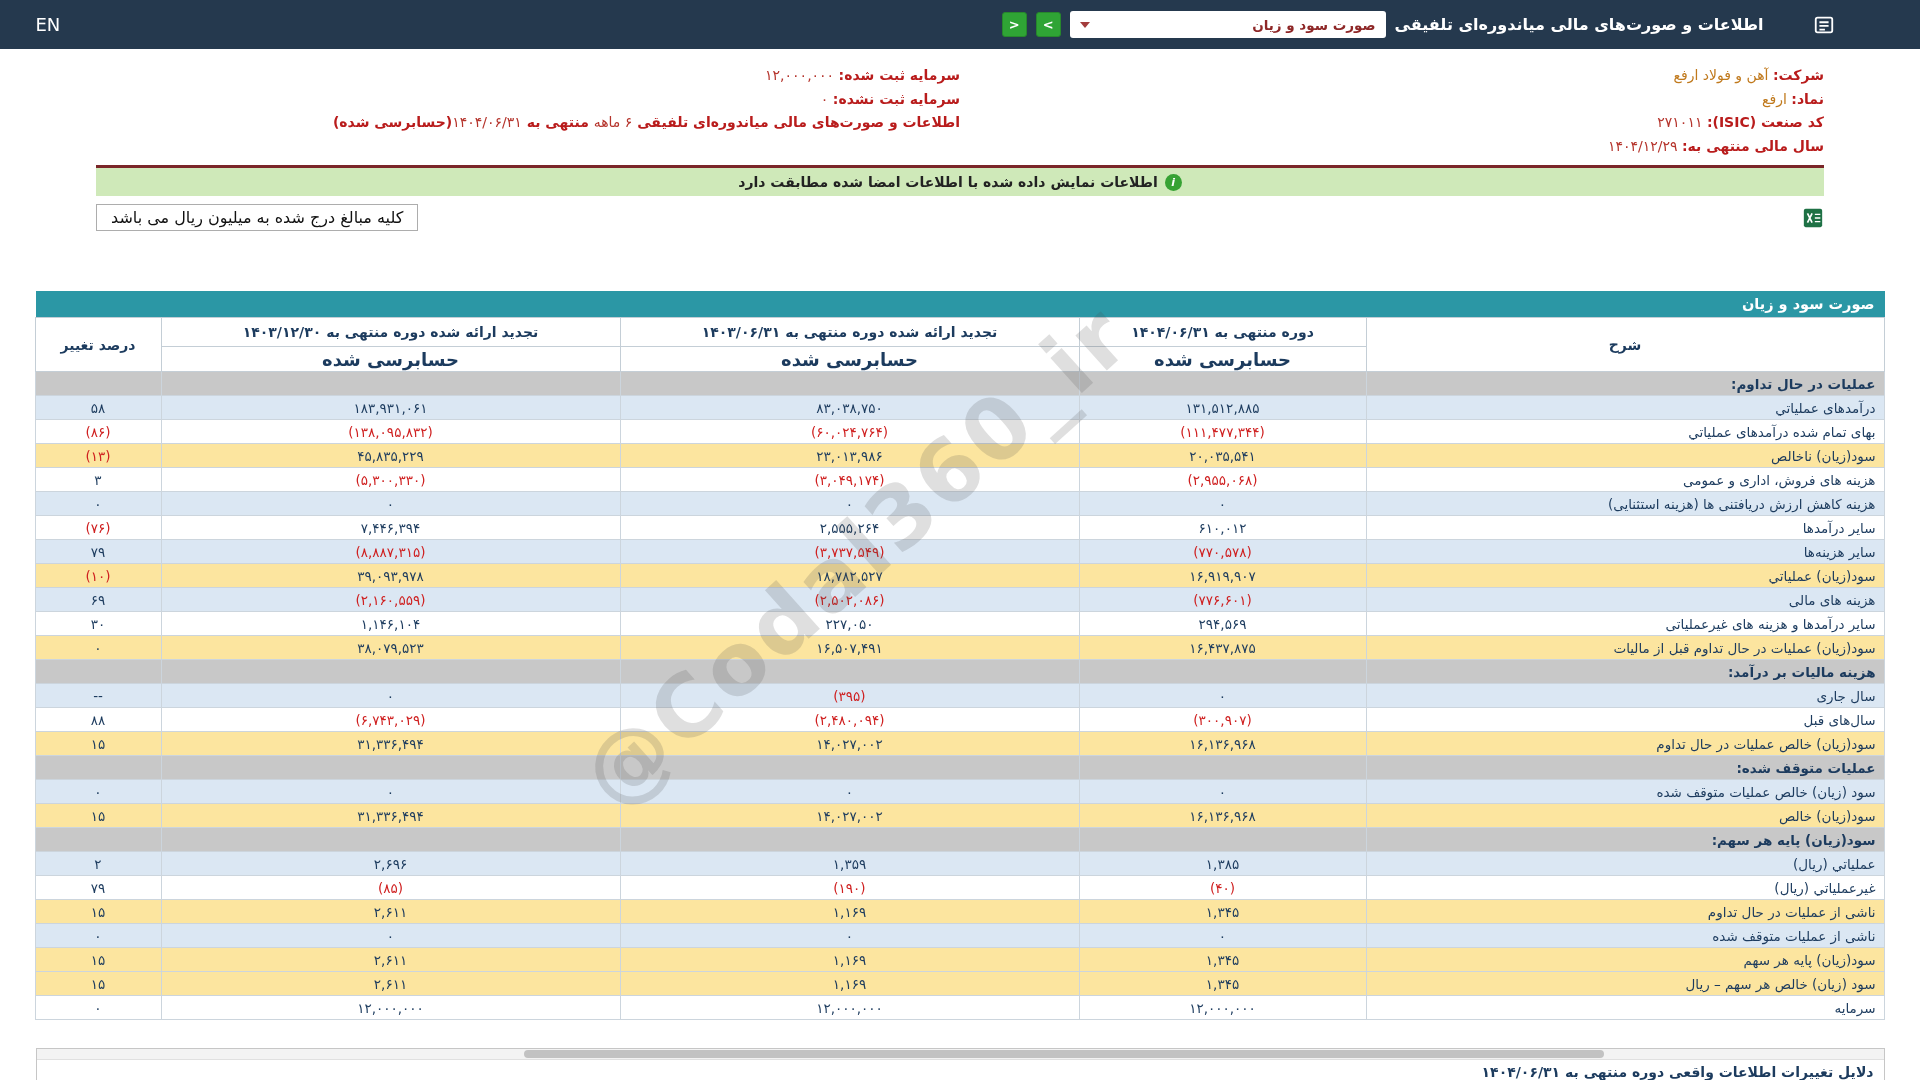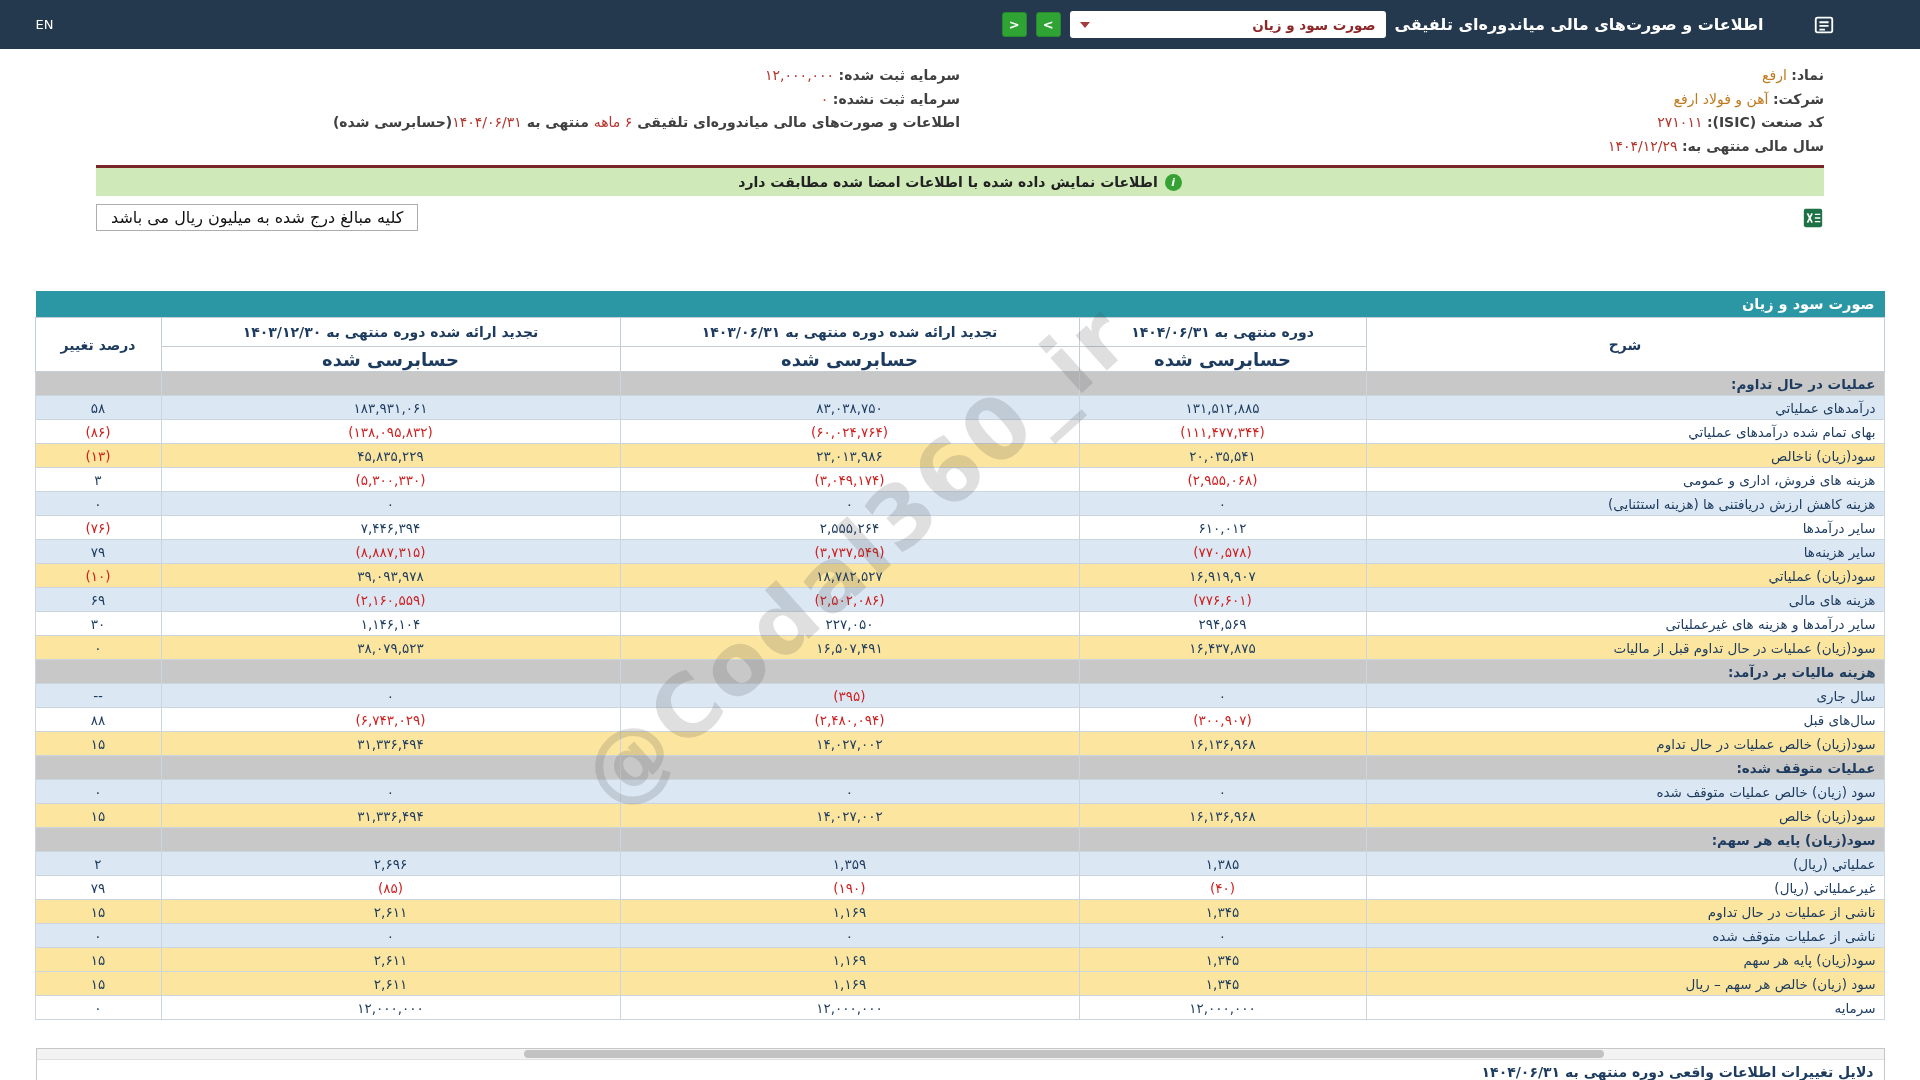--- a/index.html
+++ b/index.html
@@ -21,27 +21,27 @@
     padding:0 10px; cursor:pointer;
   }
   .select-val { color:#8e2727; font-size:13.5px; font-weight:600; }
   .caret { width:0; height:0; border-left:5px solid transparent; border-right:5px solid transparent; border-top:6px solid #a33c3c; }
   .navbtn {
     width:25px; height:25px; background:#2fa435; border:1px solid #27872c; border-radius:3px;
     color:#fff; font-weight:bold; font-size:13px; display:flex; align-items:center; justify-content:center;
     padding:0; cursor:pointer; font-family:inherit;
   }
   .spacer { flex:1; }
-  .lang { color:#fff; font-size:13px; cursor:pointer; text-decoration:none; }
+  .lang { color:#fff; font-size:18px; cursor:pointer; text-decoration:none; }
 
   
   .company { width:1728px; margin:15px auto 0; display:flex; font-size:14px; }
   .info-col { width:50%; }
   .info-row { line-height:23.5px; text-align:right; color:#222; white-space:nowrap; }
-  .lbl { font-weight:bold; color:#404040; }
+  .lbl { font-weight:bold; color:#b91c1c; }
   .v-orange { color:#c0791c; }
   .v-red { color:#b5342c; }
 
   .sep { width:1728px; margin:7px auto 0; height:0; border-top:3px solid #7a2629; }
   .banner {
     width:1728px; margin:0 auto; background:#cfe9b9; height:28px;
     display:flex; align-items:center; justify-content:center; gap:7px;
     color:#222; font-size:14px; font-weight:600;
   }
   .info-icon {
@@ -105,22 +105,22 @@
     </div>
     <button class="navbtn">&gt;</button>
     <button class="navbtn">&lt;</button>
     <span class="spacer"></span>
     <a class="lang">EN</a>
   </div>
 </div>
 
 <div class="company">
   <div class="info-col" id="info-right">
+      <div class="info-row"><span class="lbl">شرکت:</span><span> </span><span class="v-orange">آهن و فولاد ارفع</span></div>
       <div class="info-row"><span class="lbl">نماد:</span><span> </span><span class="v-orange">ارفع</span></div>
-      <div class="info-row"><span class="lbl">شرکت:</span><span> </span><span class="v-orange">آهن و فولاد ارفع</span></div>
       <div class="info-row"><span class="lbl">کد صنعت (ISIC):</span><span> </span><span class="v-red">۲۷۱۰۱۱</span></div>
       <div class="info-row"><span class="lbl">سال مالی منتهی به:</span><span> </span><span class="v-red">۱۴۰۴/۱۲/۲۹</span></div>
     </div>
   <div class="info-col" id="info-left">
       <div class="info-row"><span class="lbl">سرمایه ثبت شده:</span><span> </span><span class="v-red">۱۲,۰۰۰,۰۰۰</span></div>
       <div class="info-row"><span class="lbl">سرمایه ثبت نشده:</span><span> </span><span class="v-red">۰</span></div>
       <div class="info-row"><span class="lbl">اطلاعات و صورت‌های مالی میاندوره‌ای تلفیقی </span><span class="v-red">۶ ماهه</span><span class="lbl"> منتهی به </span><span class="v-red">۱۴۰۴/۰۶/۳۱</span><span class="lbl">(حسابرسی شده)</span></div>
     </div>
 </div>
 

